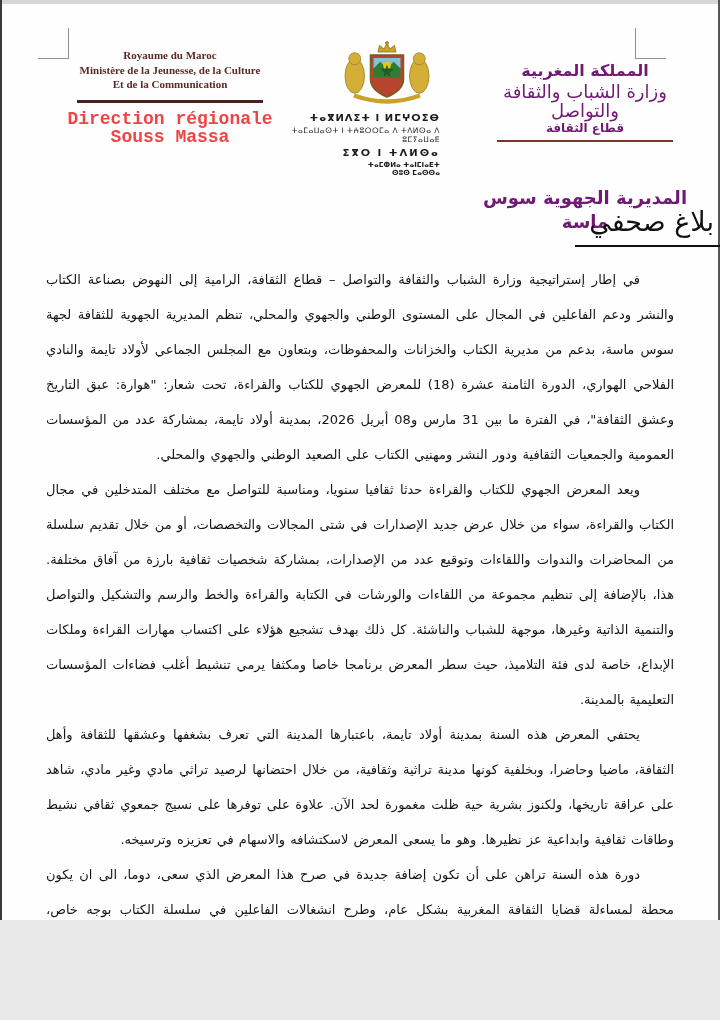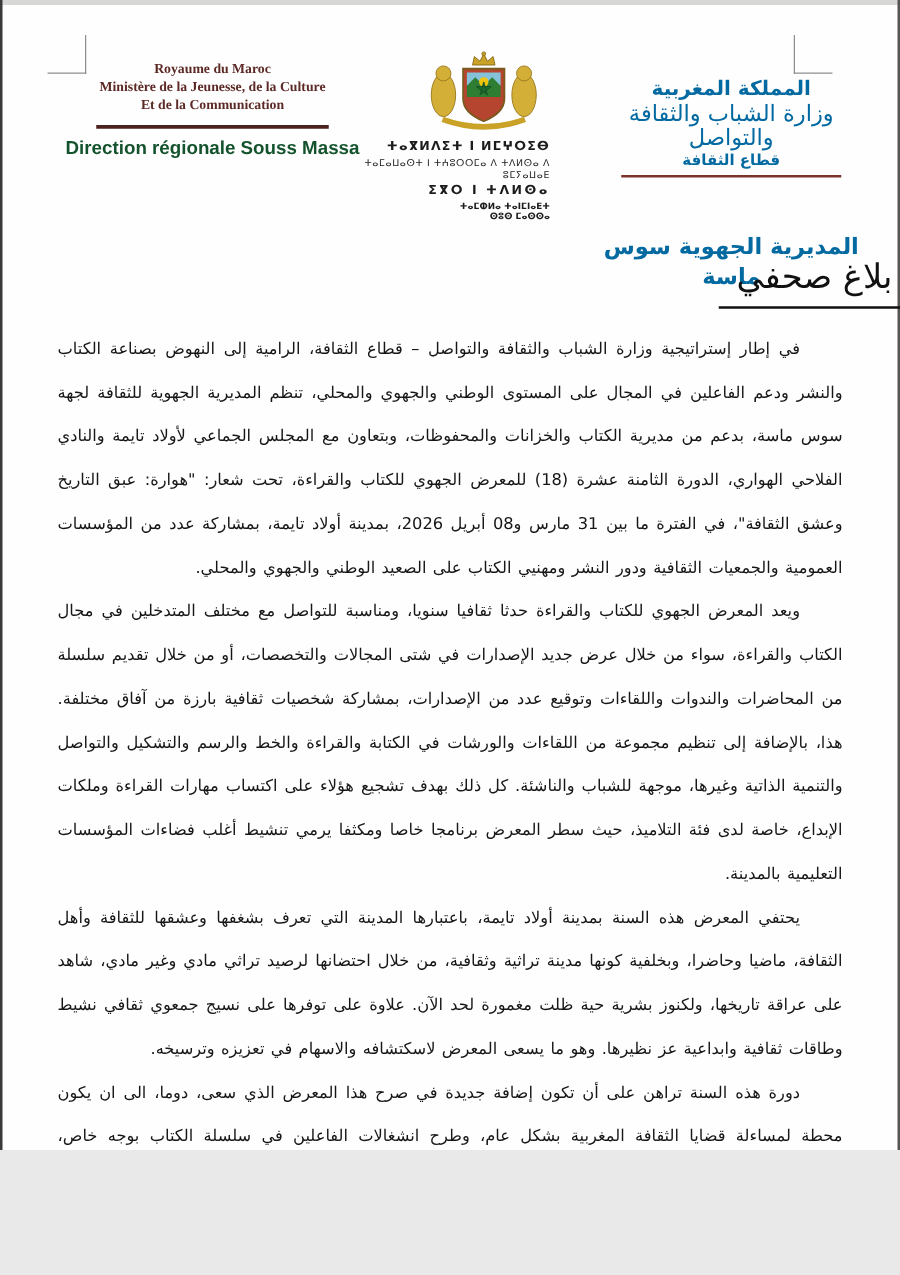--- a/index.html
+++ b/index.html
@@ -29,34 +29,34 @@
 
   
   .fr-block{
     position:absolute;left:52px;top:48px;width:236px;
     text-align:center;
     font-family:"Liberation Serif", serif;
     color:#5c2a26;font-weight:bold;font-size:11px;line-height:14.5px;
   }
   .fr-sep{width:186px;height:3px;background:#4d211d;margin:8px auto 7px auto;}
   .fr-direction{
-    font-family:Liberation Sans, sans-serif;
-    color:#14532d;font-weight:bold;font-size:15px;line-height:18px;
+    font-family:Liberation Mono, monospace;
+    color:#ef4444;font-weight:bold;font-size:18px;line-height:18px;
   }
 
   .logo-block{position:absolute;left:280px;top:40px;width:160px;text-align:right;color:#1c1c1c;}
   .tifinagh-1{font-size:10px;font-weight:bold;letter-spacing:1px;margin-top:2px;}
   .tifinagh-2{font-size:7.5px;font-weight:normal;letter-spacing:.5px;margin-top:3px;}
   .tifinagh-3{font-size:10px;font-weight:bold;letter-spacing:2px;margin-top:3px;}
   .tifinagh-4{font-size:7px;font-weight:bold;margin-top:3px;}
   .tifinagh-5{font-size:7px;font-weight:bold;}
 
   .ar-block{
     position:absolute;left:468px;top:60px;width:234px;
-    direction:rtl;text-align:center;color:#0369a1;
+    direction:rtl;text-align:center;color:#701a75;
   }
   .ar-kingdom{font-size:16px;font-weight:bold;line-height:22px;}
   .ar-ministry{font-size:18px;font-weight:normal;line-height:19px;text-align:center;}
   .ar-sector{font-size:12px;font-weight:bold;line-height:16px;}
   .ar-sep{width:176px;height:2px;background:#7a352a;margin:4px auto 4px auto;}
   .ar-directorate{font-size:18px;font-weight:bold;line-height:24px;margin-top:44px;}
 
   .doc-title{
     position:absolute;left:0;top:206px;width:720px;
     direction:rtl;

